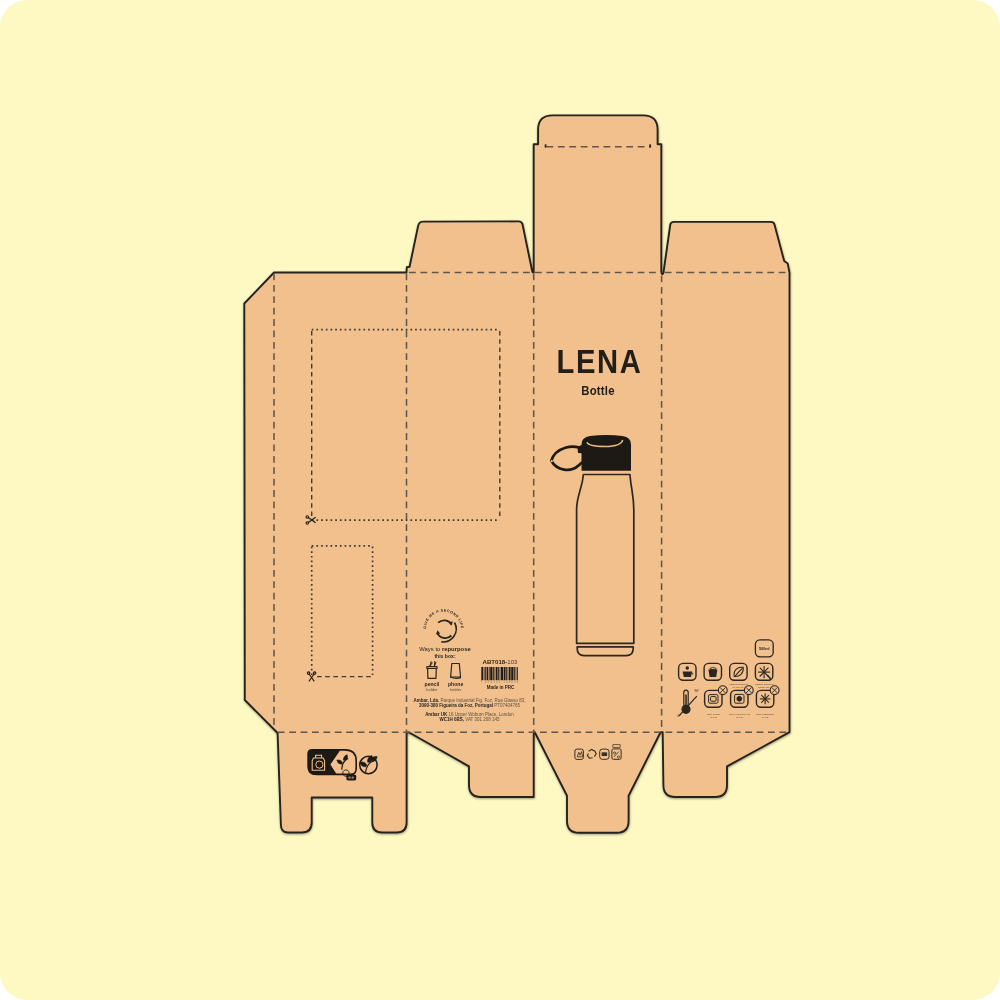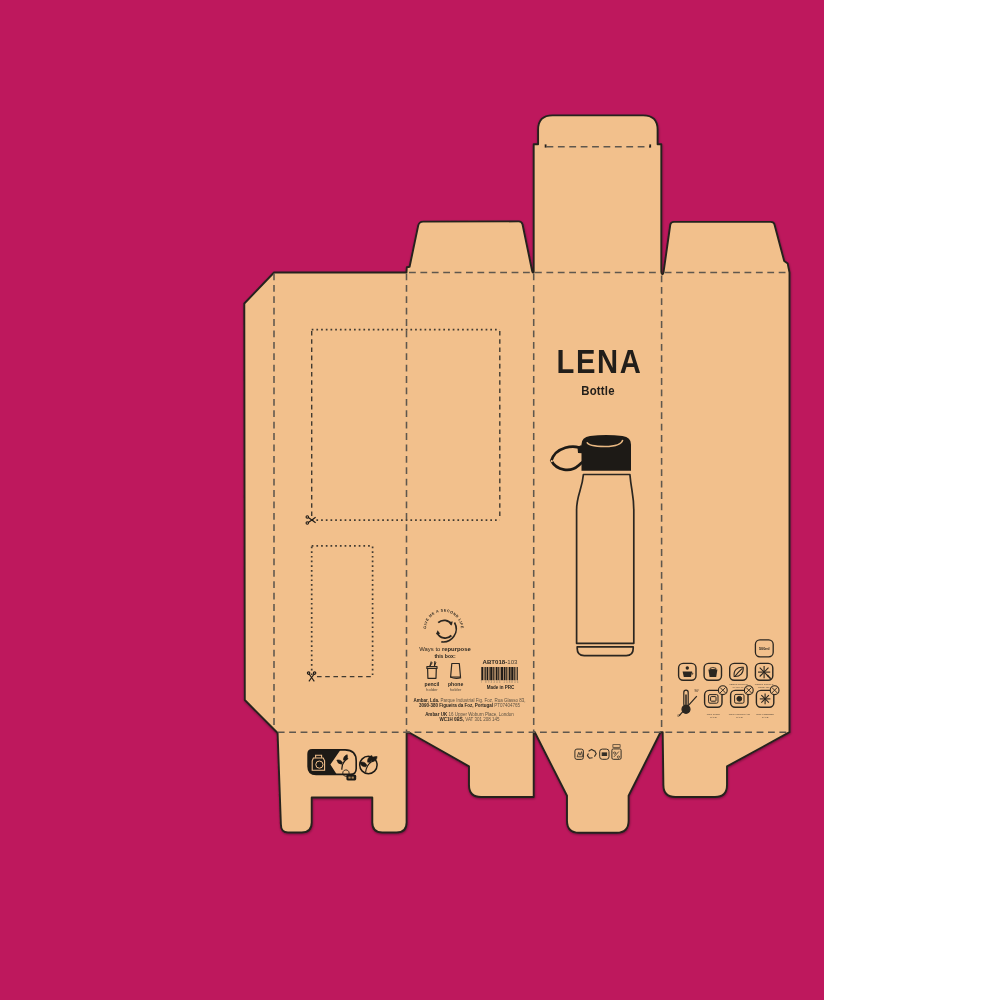--- a/index.html
+++ b/index.html
@@ -1,16 +1,16 @@
 <!DOCTYPE html>
 <html><head>
 <meta charset="utf-8">
 <style>
 html,body{margin:0;padding:0;background:#ffffff;}
-#stage{position:relative;width:824px;height:1000px;background:#be185d;overflow:hidden;}
+#stage{position:relative;width:1000px;height:1000px;background:#fef9c3;overflow:hidden;border-radius:27px;}
 text{font-family:"Liberation Sans",sans-serif;}
 </style>
 </head>
 <body>
 <div id="stage">
 <svg width="1000" height="1000" viewBox="0 0 1000 1000">
 <defs>
 <filter id="sh" x="-5%" y="-5%" width="110%" height="110%">
 <feDropShadow dx="0.3" dy="1.0" stdDeviation="1.0" flood-color="#000" flood-opacity="0.38"></feDropShadow>
 </filter>

